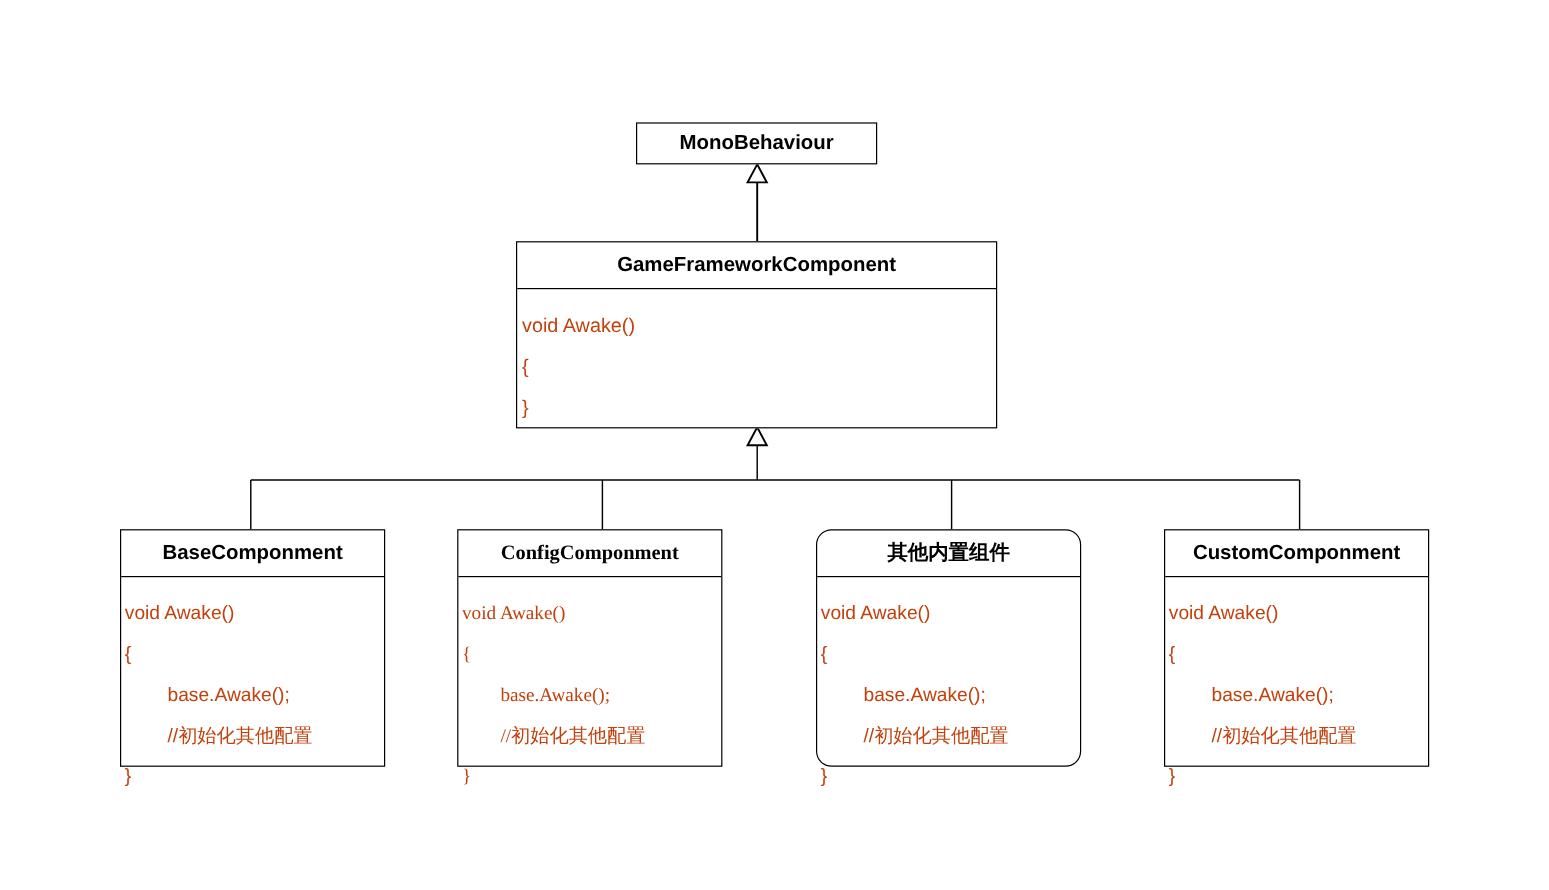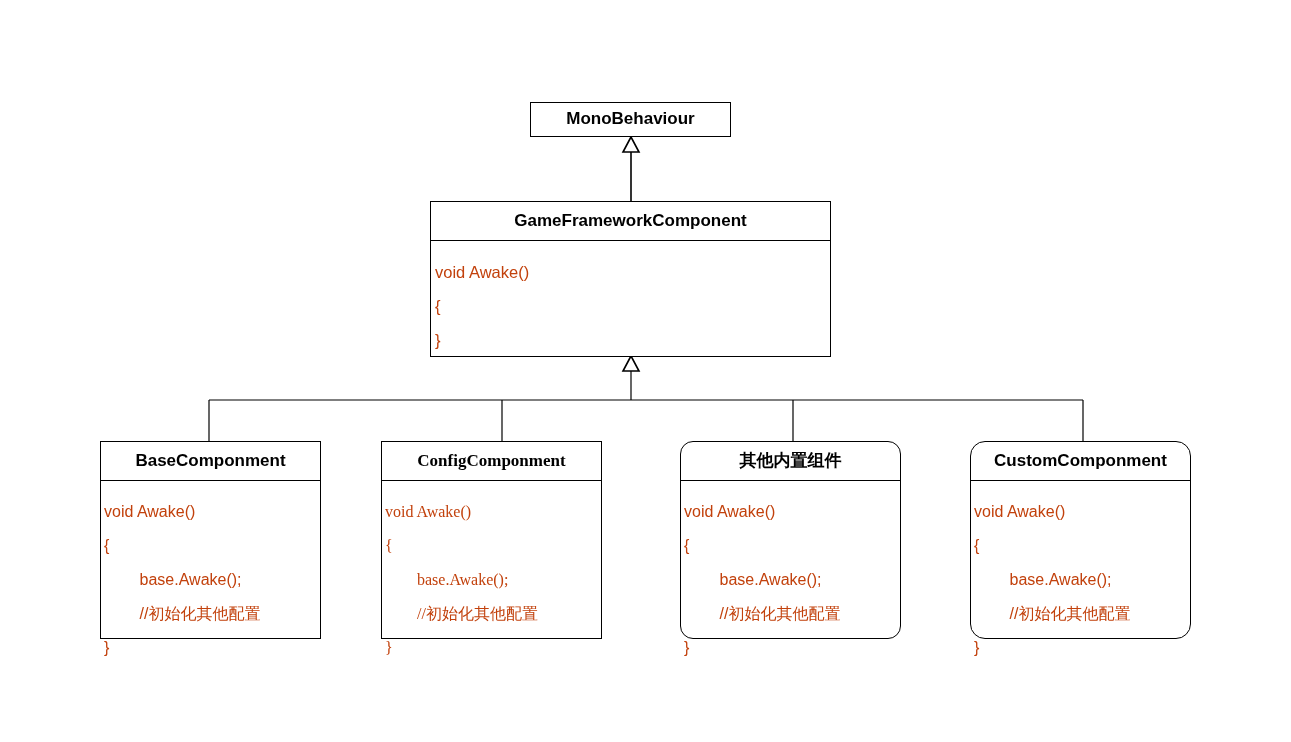--- a/index.html
+++ b/index.html
@@ -105,21 +105,21 @@
   }
   .child-box .code-line {
     font-size: 16px;
     padding: 0 0 0 3px;
     height: 23px;
     line-height: 23px;
   }
   #box-child-0 { left: 100px; }
   #box-child-1 { left: 381px; font-family: Liberation Serif, serif; }
   #box-child-2 { left: 680px; border-radius: 13px; }
-  #box-child-3 { left: 970px; border-radius: 15px; }
+  #box-child-3 { left: 970px; }
 </style>
 </head>
 <body>
 
 <div id="diagram-canvas">
 
   <svg class="connector-layer" viewBox="0 0 1291 742" xmlns="http://www.w3.org/2000/svg">
 
     <g>
       <line x1="631" y1="201" x2="631" y2="151" stroke="#000000" stroke-width="1.6"></line>

